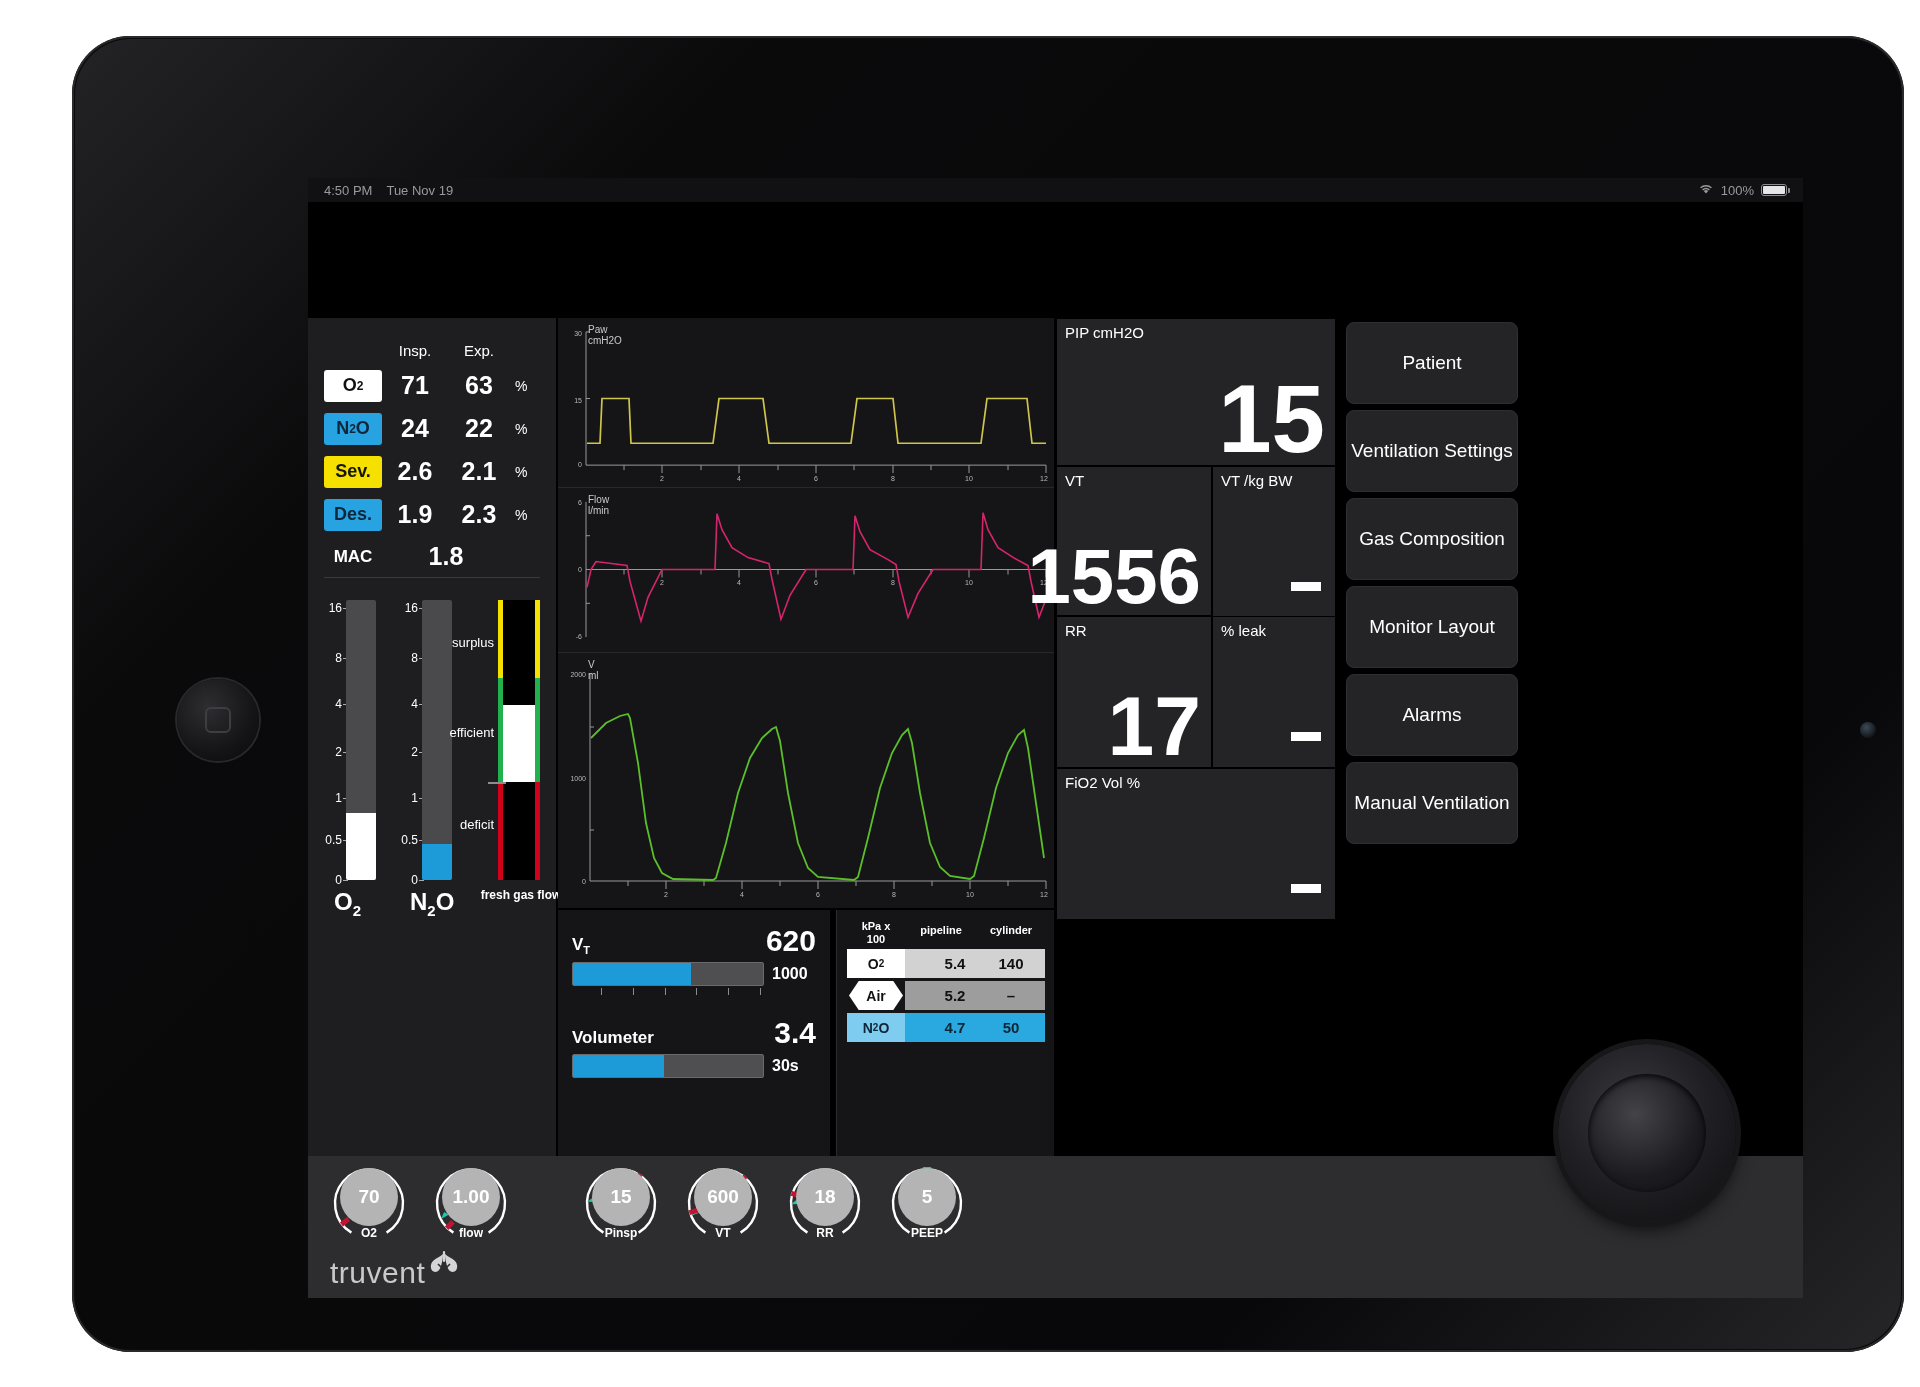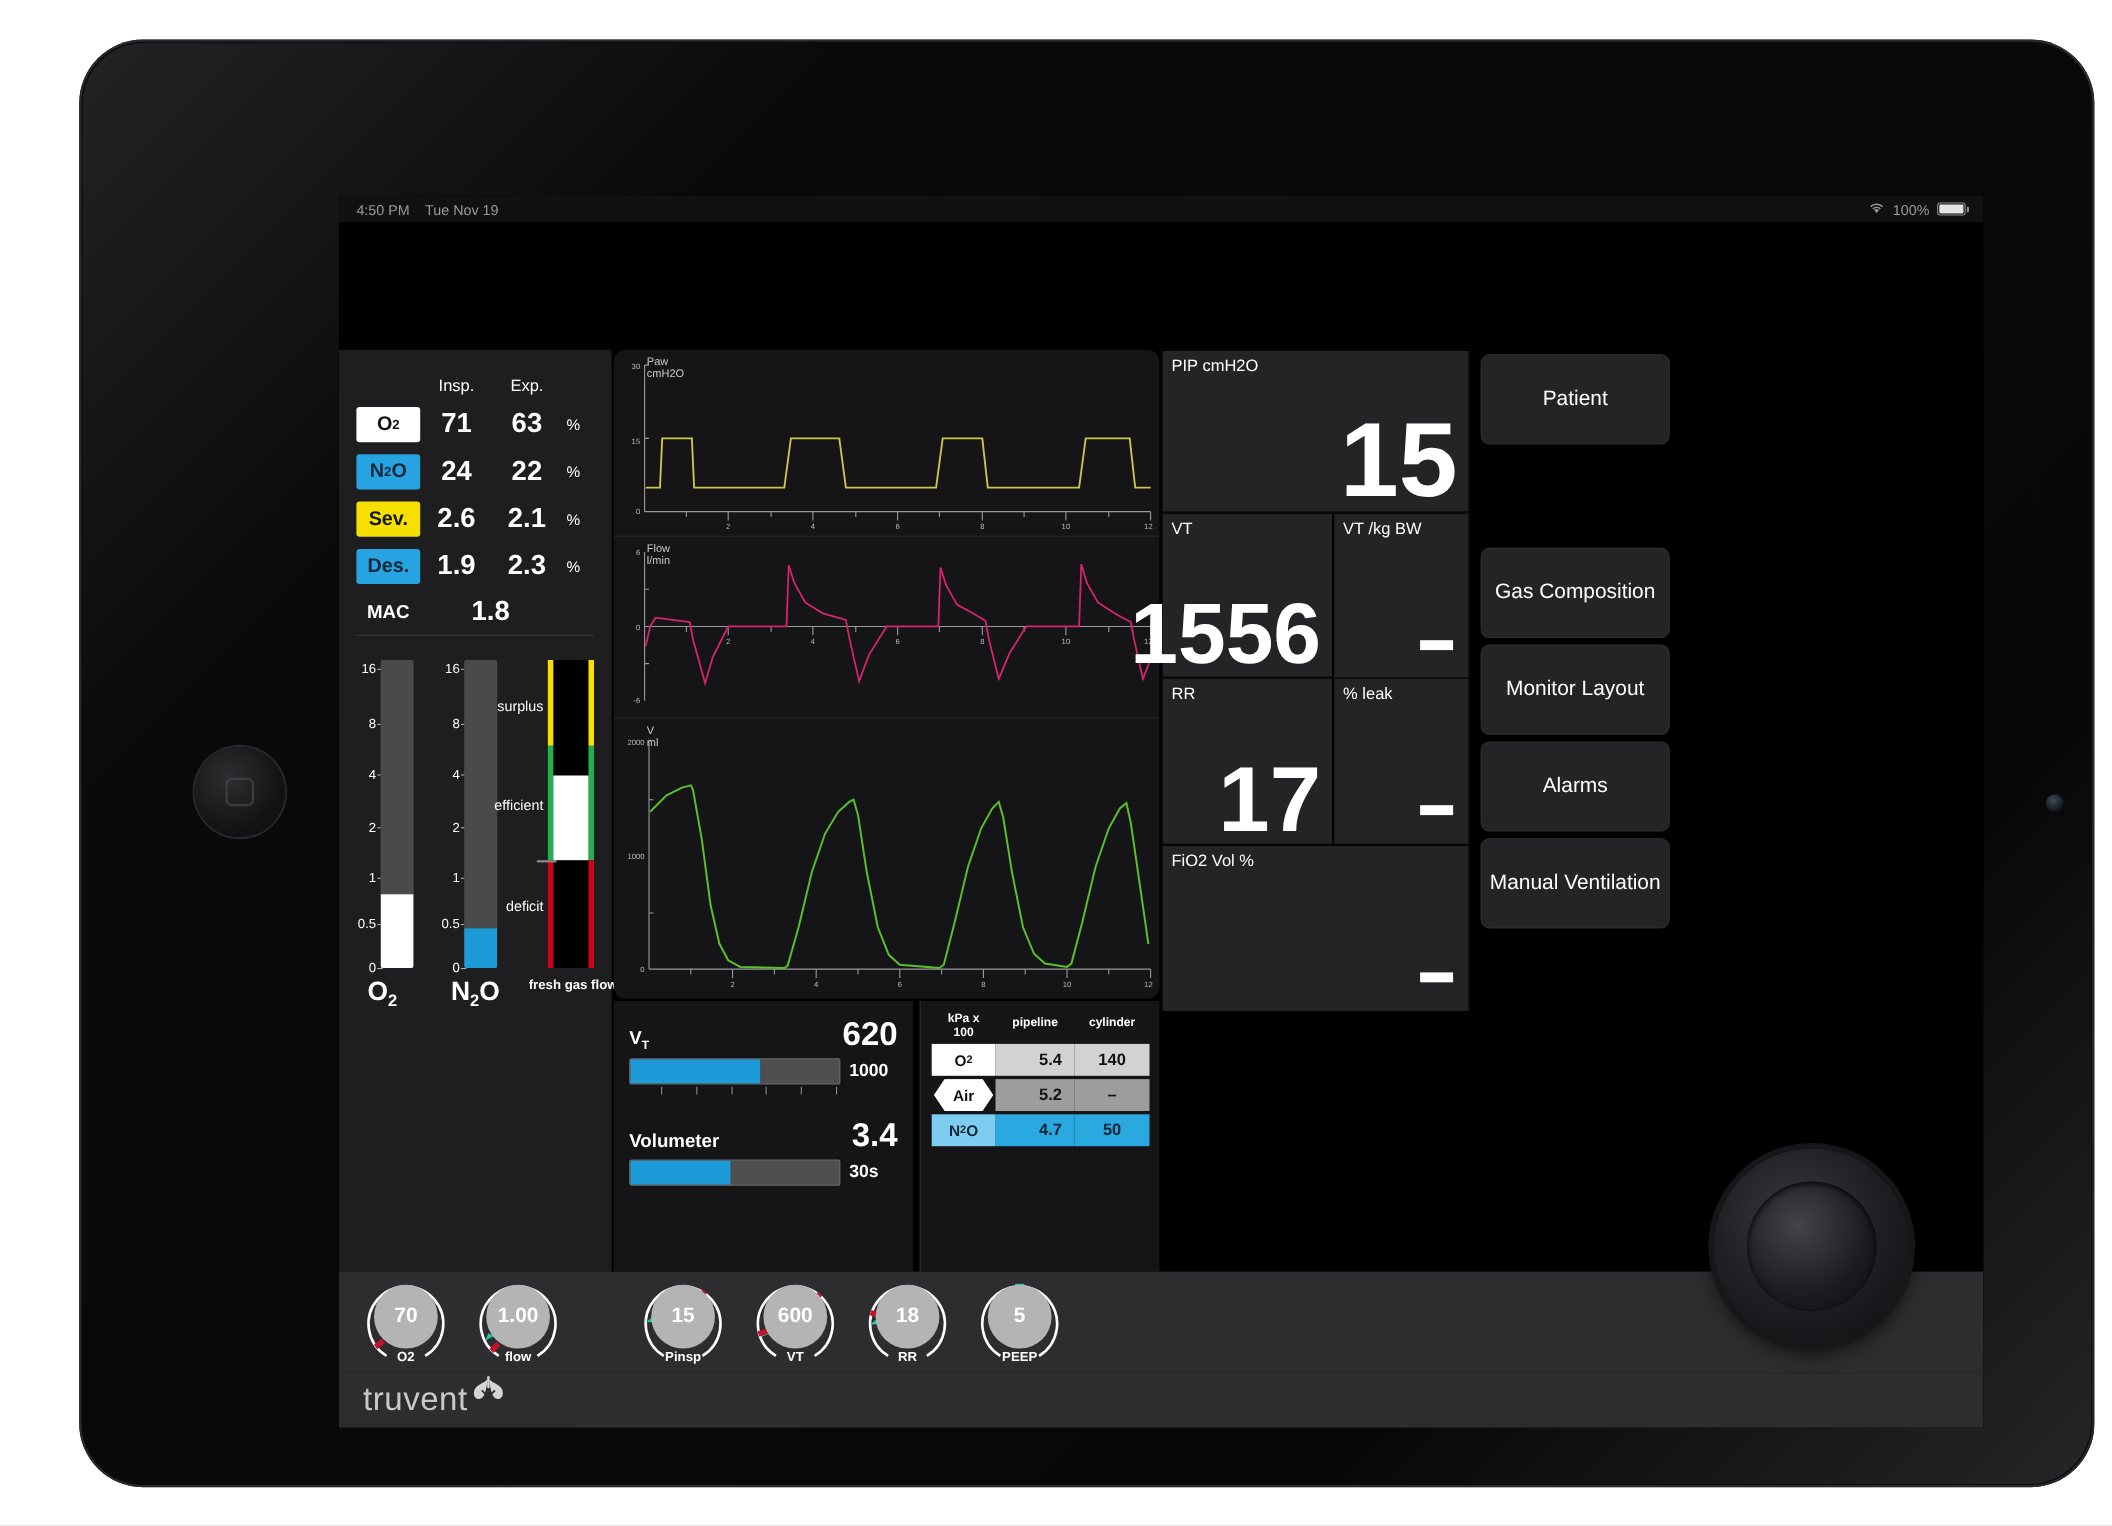--- a/index.html
+++ b/index.html
@@ -188,21 +188,20 @@
   #fgf-caption {
     position: absolute; top: 292px; left: -4px; width: 110px; text-align: center;
     color: #ffffff; font-size: 12px; font-weight: 700;
   }
 
   
   #waveform-col {
     position: absolute; left: 250px; top: 0;
     width: 496px; height: 590px;
     background: #151517;
-    border-radius: 11px;
   }
   .wave-panel { position: relative; width: 100%; border-bottom: 1px solid #28282b; }
   .wave-title {
     position: absolute; left: 30px; top: 6px;
     color: #c9c9cc; font-size: 10px; line-height: 11px; white-space: pre-line; z-index: 3;
   }
   .wave-svg { display: block; width: 100%; height: 100%; }
 
   
   #slider-box {
@@ -711,20 +710,23 @@
         <div class="num-cell" style="left:0;top:450px;width:280px;height:152px">
           <span class="num-label">FiO2 Vol %</span>
           <span class="num-dash"></span>
         </div>
       </div>
 
       <div id="menu-col">
         <div class="menu-btn" style="top:4px;height:82px">
             <span>Patient</span>
           </div>
+        <div class="menu-btn" style="top:92px;height:82px">
+            <span>Ventilation Settings</span>
+          </div>
         <div class="menu-btn" style="top:180px;height:82px">
             <span>Gas Composition</span>
           </div>
         <div class="menu-btn" style="top:356px;height:82px">
             <span>Alarms</span>
           </div>
         <div class="menu-btn" style="top:268px;height:82px">
             <span>Monitor Layout</span>
           </div>
         <div class="menu-btn" style="top:444px;height:82px">

